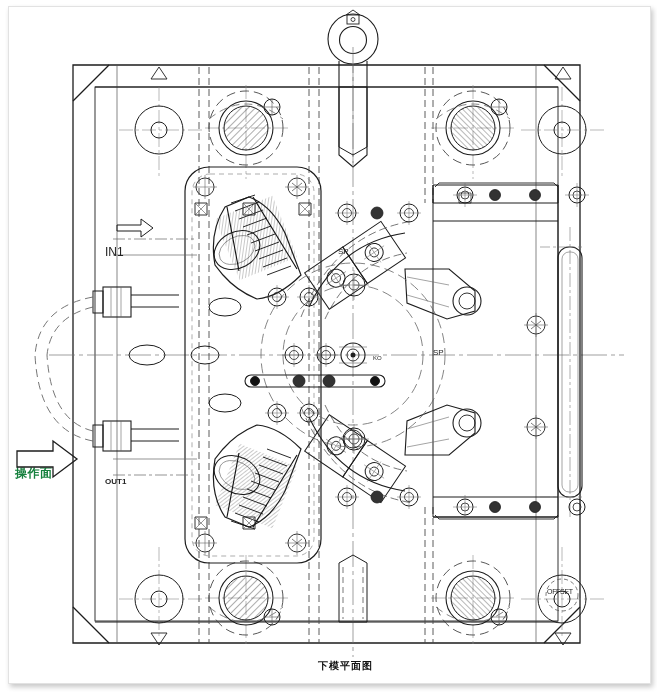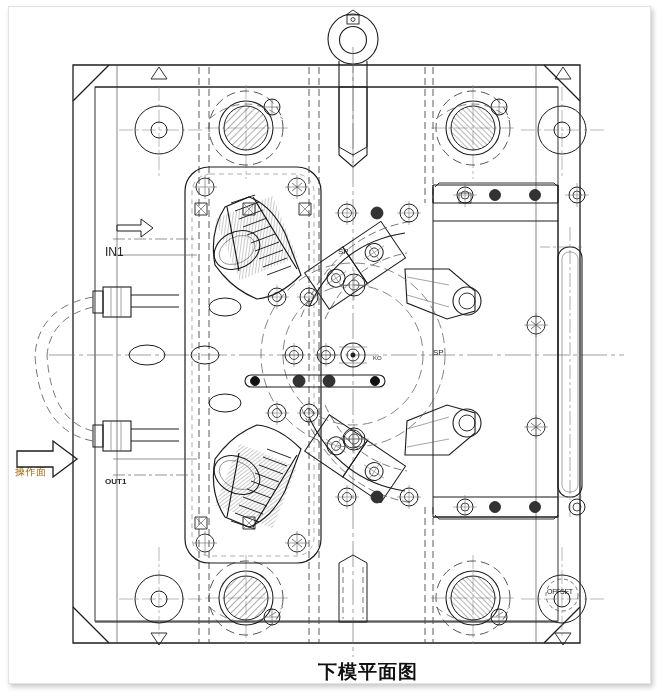--- a/index.html
+++ b/index.html
@@ -17,27 +17,27 @@
     position:absolute;left:8px;top:6px;width:641px;height:676px;
     background:#ffffff;
     border:1px solid #e2e2e2;
     box-shadow:2px 3px 5px rgba(0,0,0,0.22);
   }
   svg{display:block;}
   .cad{position:absolute;left:0;top:0;}
   .title-cn{
     position:absolute;
     font-family:"DejaVu Sans","Liberation Sans",sans-serif;
-    font-size:19px;color:#111;font-weight:700;letter-spacing:1px;
+    font-size:10px;color:#111;font-weight:700;letter-spacing:1px;
     white-space:nowrap;
   }
   .lbl-cn{
     position:absolute;
     font-family:"DejaVu Sans","Liberation Sans",sans-serif;
-    font-size:10px;color:#a16207;font-weight:400;letter-spacing:0.5px;
+    font-size:12px;color:#15803d;font-weight:700;letter-spacing:0.5px;
     white-space:nowrap;
   }
   .lbl-sm{
     position:absolute;
     font-family:"Liberation Sans","DejaVu Sans",sans-serif;
     font-size:7px;color:#222;white-space:nowrap;
   }
 </style>
 </head>
 <body>

